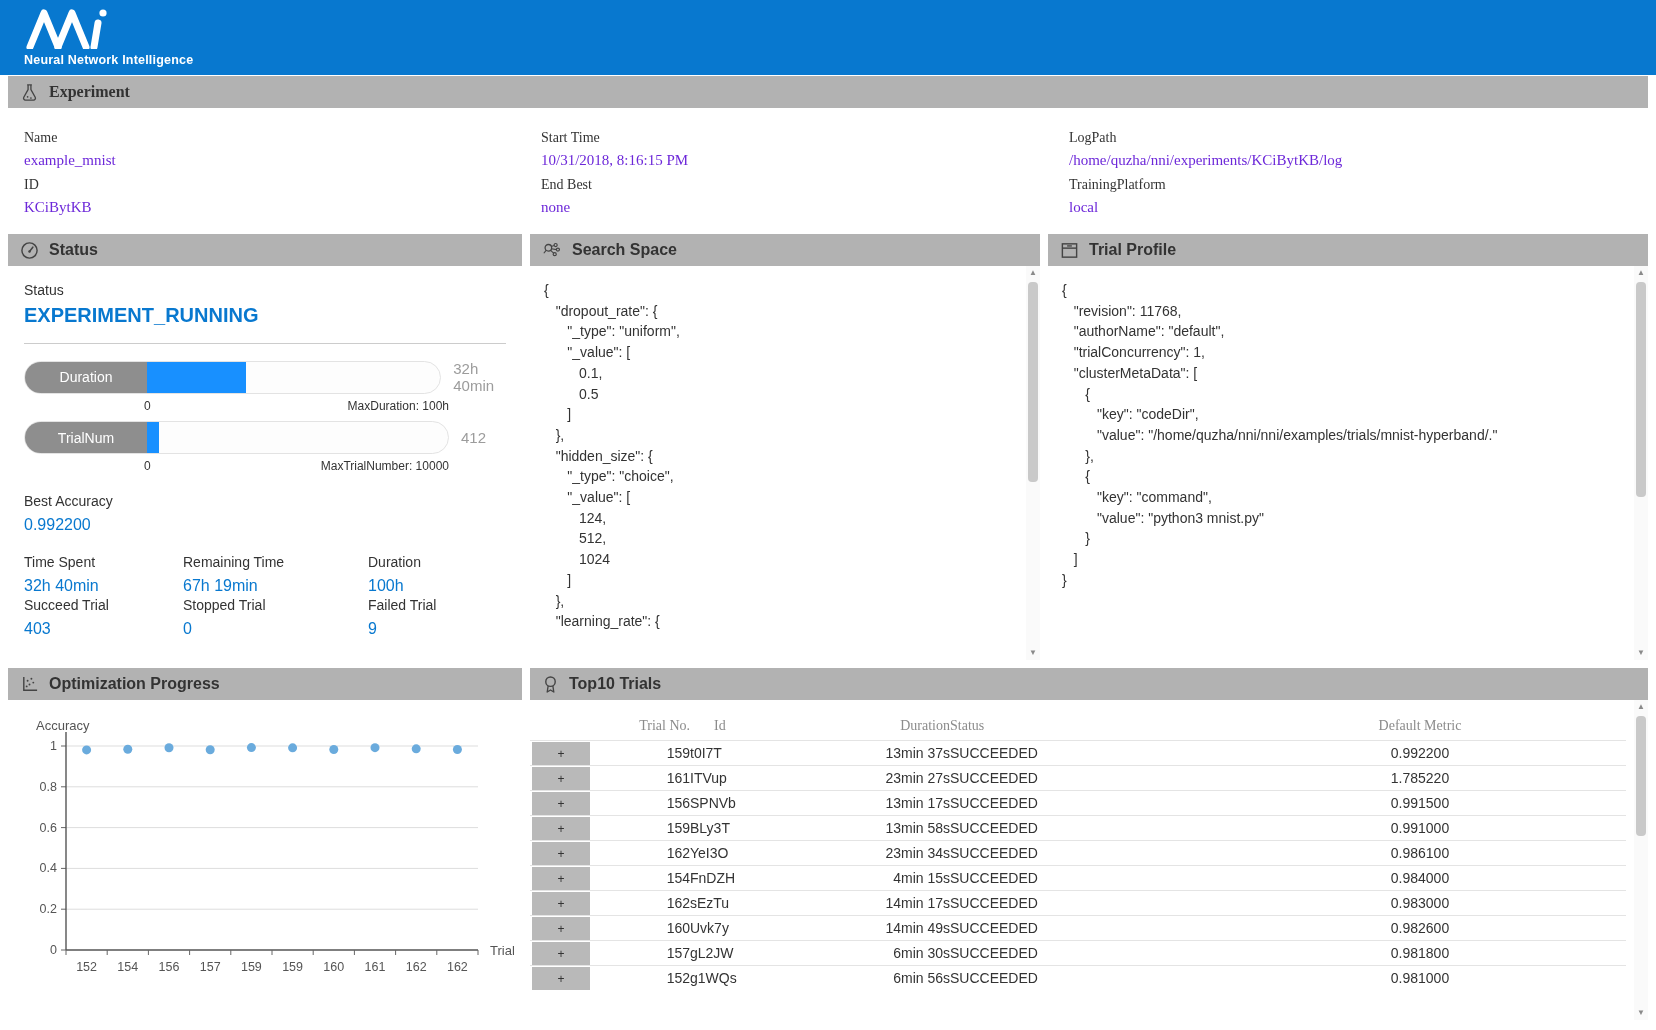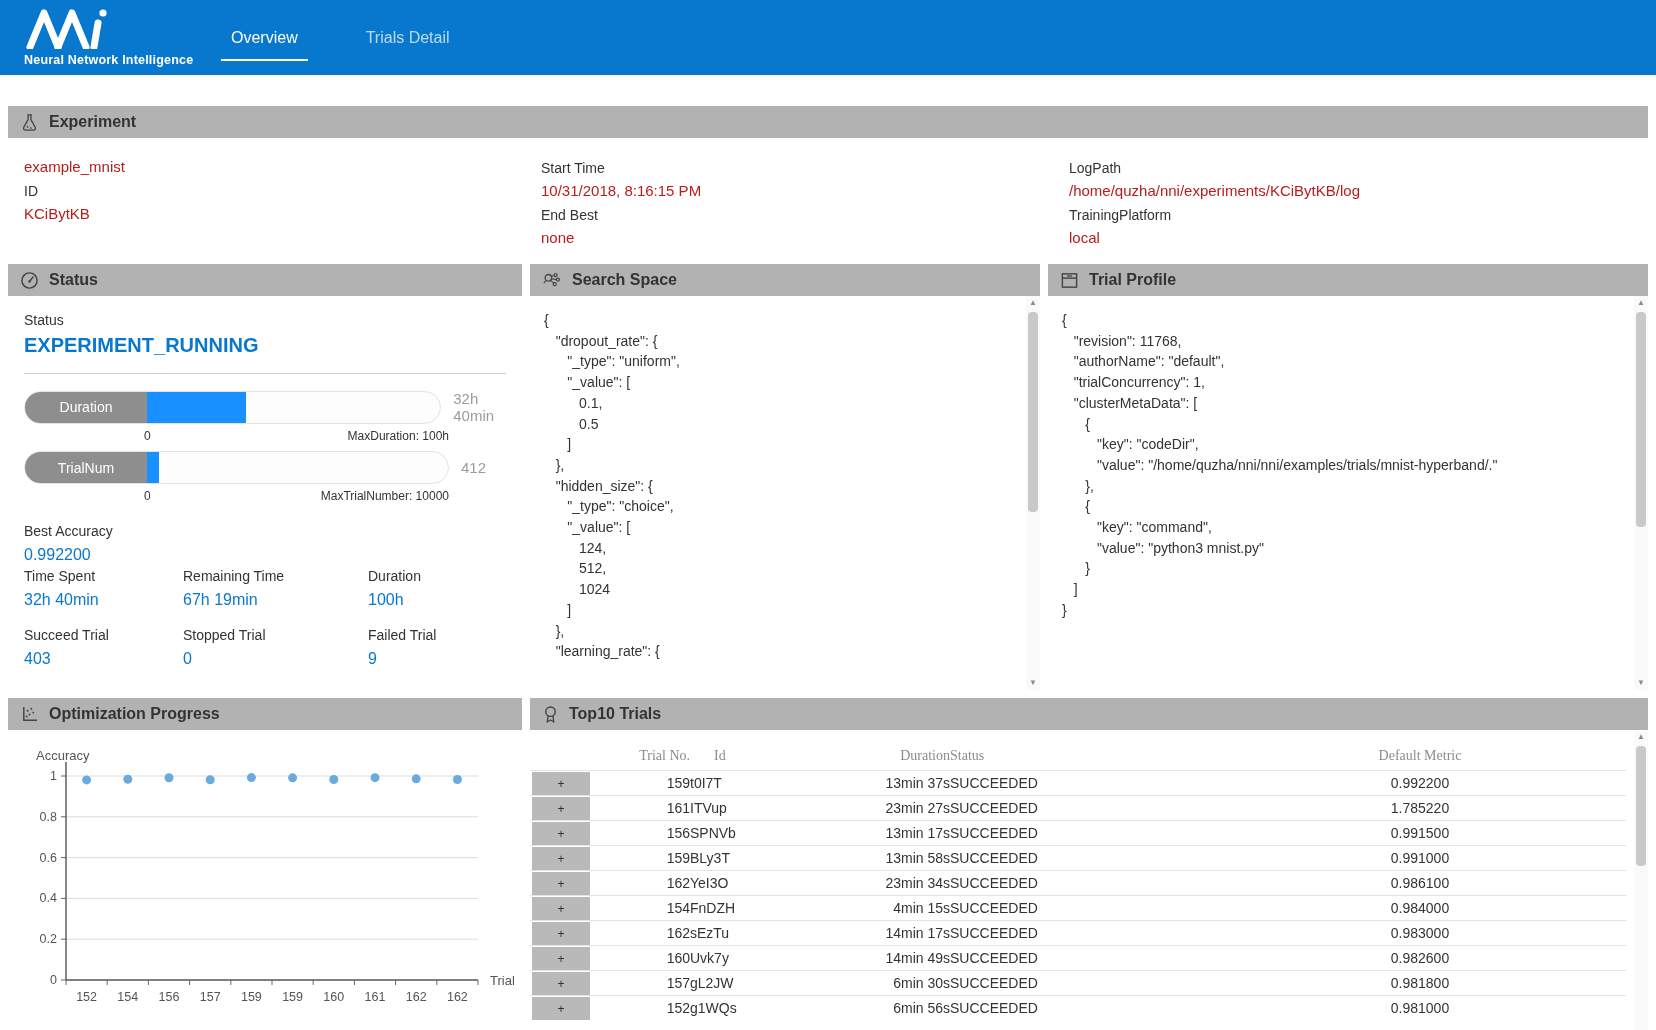--- a/index.html
+++ b/index.html
@@ -16,26 +16,26 @@
   .tab { position:relative; font-size:16px; color:rgba(255,255,255,.72); cursor:pointer; padding:6px 4px; }
   .tab.active { color:#fff; }
   .tab.active:after { content:""; position:absolute; left:-6px; right:-6px; bottom:-8px; height:2px; background:#fff; }
 
   
   .sec-head { background:#b2b2b2; height:32px; display:flex; align-items:center; padding-left:12px; }
   .sec-head .ttl { font-size:16px; font-weight:bold; color:#333; margin-left:10px; }
   .sec-head svg { flex:none; }
 
   
-  .exp-wrap { margin:31px 8px 0 8px; }
+  .exp-wrap { margin:1px 8px 0 8px;font-family:Liberation Serif, serif; }
   .exp-info { display:flex; padding:14px 0 10px 16px; }
   .exp-col { display:flex; flex-direction:column; }
   .exp-col.c1 { width:517px; } .exp-col.c2 { width:528px; } .exp-col.c3 { flex:1; }
   .fld-label { font-size:14px; color:#333; margin-top:8px; }
-  .fld-value { font-size:15px; color:#b91c1c; margin-top:6px; }
+  .fld-value { font-size:15px; color:#6d28d9; margin-top:6px; }
 
   
   .panels { display:flex; gap:8px; margin:8px 8px 0 8px; height:426px; }
   .panel { position:relative; background:#fff; }
   .panel .content { position:relative; height:394px; overflow:hidden; }
   .p-status { width:514px; } .p-search { width:510px; } .p-profile { width:600px; }
 
   .status-body { padding:16px 0 0 16px; }
   .status-label { font-size:14px; color:#333; }
   .status-value { font-size:20px; font-weight:bold; color:#0878cf; margin-top:6px; }
@@ -47,21 +47,21 @@
   .pbar-label { flex:none; width:122px; background:#8e8e8e; color:#fff; font-size:14px;
                 display:flex; align-items:center; justify-content:center; }
   .pbar-fill { background:#1890ff; height:100%; }
   .pbar-value { margin-left:12px; font-size:15px; color:#9c9c9c; }
   .pbar-sub { position:relative; width:425px; height:18px; font-size:12px; color:#333; margin-top:3px; }
   .pbar-sub .zero { position:absolute; left:120px; top:2px; }
   .pbar-sub .maxl { position:absolute; right:0; top:2px;margin-left:16px; }
 
   .acc-label { font-size:14px; color:#333; margin-top:18px; }
   .acc-value { font-size:16px; color:#0878cf; margin-top:7px; }
-  .stats-grid { display:grid; grid-template-columns:159px 185px auto; margin-top:4px; row-gap:18px; }
+  .stats-grid { display:grid; grid-template-columns:159px 185px auto; margin-top:20px; row-gap:2px; }
   .stat .s-label { font-size:14px; color:#333; }
   .stat .s-value { font-size:16px; color:#0878cf; margin-top:7px; }
 
   pre.code { font-family:"Liberation Sans", sans-serif; font-size:14px; line-height:20.7px;
              color:#333; padding:14px 0 0 14px; white-space:pre; }
 
   
   .vscroll { position:absolute; top:0; right:0; width:14px; height:100%; background:#fafafa; }
   .vscroll .arr { position:absolute; left:0; width:14px; height:14px; color:#8a8a8a; font-size:8px;
                   line-height:14px; text-align:center; cursor:pointer; }
@@ -100,37 +100,34 @@
   <div class="topnav">
     <div class="brand">
       <svg width="92" height="40" viewBox="0 0 92 40">
         <polyline points="6,38 20,4 34,38" fill="none" stroke="#fff" stroke-width="7" stroke-linecap="round" stroke-linejoin="round"></polyline>
         <polyline points="34,38 48,4 62,38" fill="none" stroke="#fff" stroke-width="7" stroke-linecap="round" stroke-linejoin="round"></polyline>
         <line x1="74" y1="14" x2="70" y2="38" stroke="#fff" stroke-width="7" stroke-linecap="round"></line>
         <circle cx="79" cy="4" r="3.6" fill="#fff"></circle>
       </svg>
       <span class="brand-text">Neural Network Intelligence</span>
     </div>
-    <div class="tabs">
-      <div class="tab active">Overview</div>
-      <div class="tab">Trials Detail</div>
-    </div>
   </div>
 
   <div class="exp-wrap">
     <div class="sec-head">
       <svg width="19" height="19" viewBox="0 0 20 20">
         <path d="M7.5 2 h5 M8.5 2 v5 L4 15 a2 2 0 0 0 1.8 3 h8.4 a2 2 0 0 0 1.8-3 L11.5 7 V2" fill="none" stroke="#444" stroke-width="1.4"></path>
         <circle cx="8" cy="14.5" r=".9" fill="#444"></circle>
           <circle cx="11.5" cy="15.8" r=".9" fill="#444"></circle>
       </svg>
       <span class="ttl">Experiment</span>
     </div>
     <div class="exp-info">
       <div class="exp-col c1">
+        <span class="fld-label">Name</span>
         <span class="fld-value">example_mnist</span>
         <span class="fld-label">ID</span>
         <span class="fld-value">KCiBytKB</span>
       </div>
       <div class="exp-col c2">
         <span class="fld-label">Start Time</span>
         <span class="fld-value">10/31/2018, 8:16:15 PM</span>
         <span class="fld-label">End Best</span>
         <span class="fld-value">none</span>
       </div>

